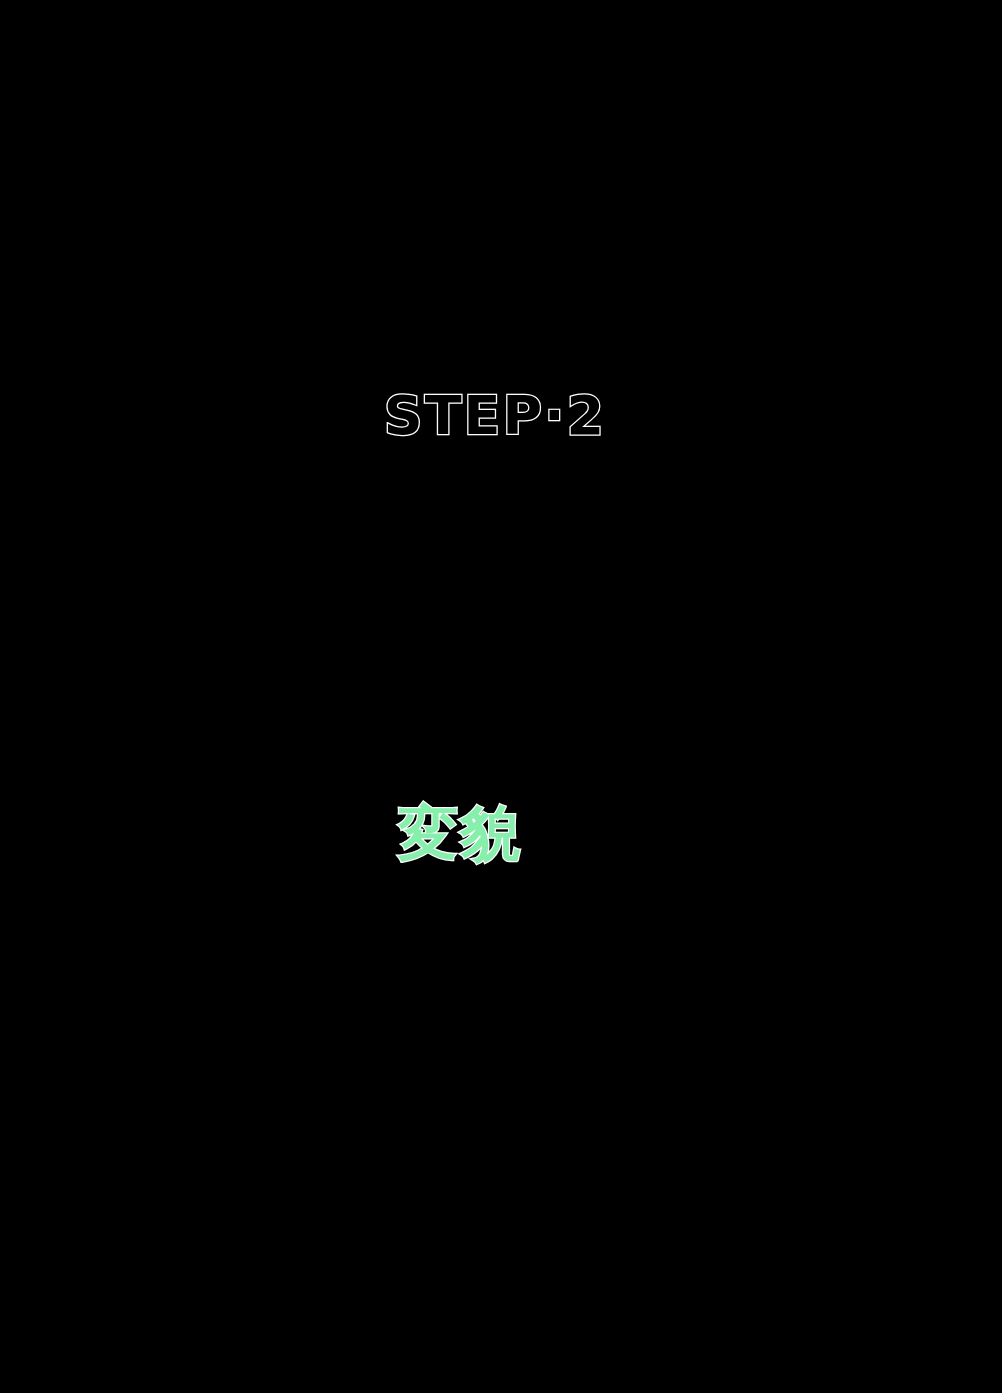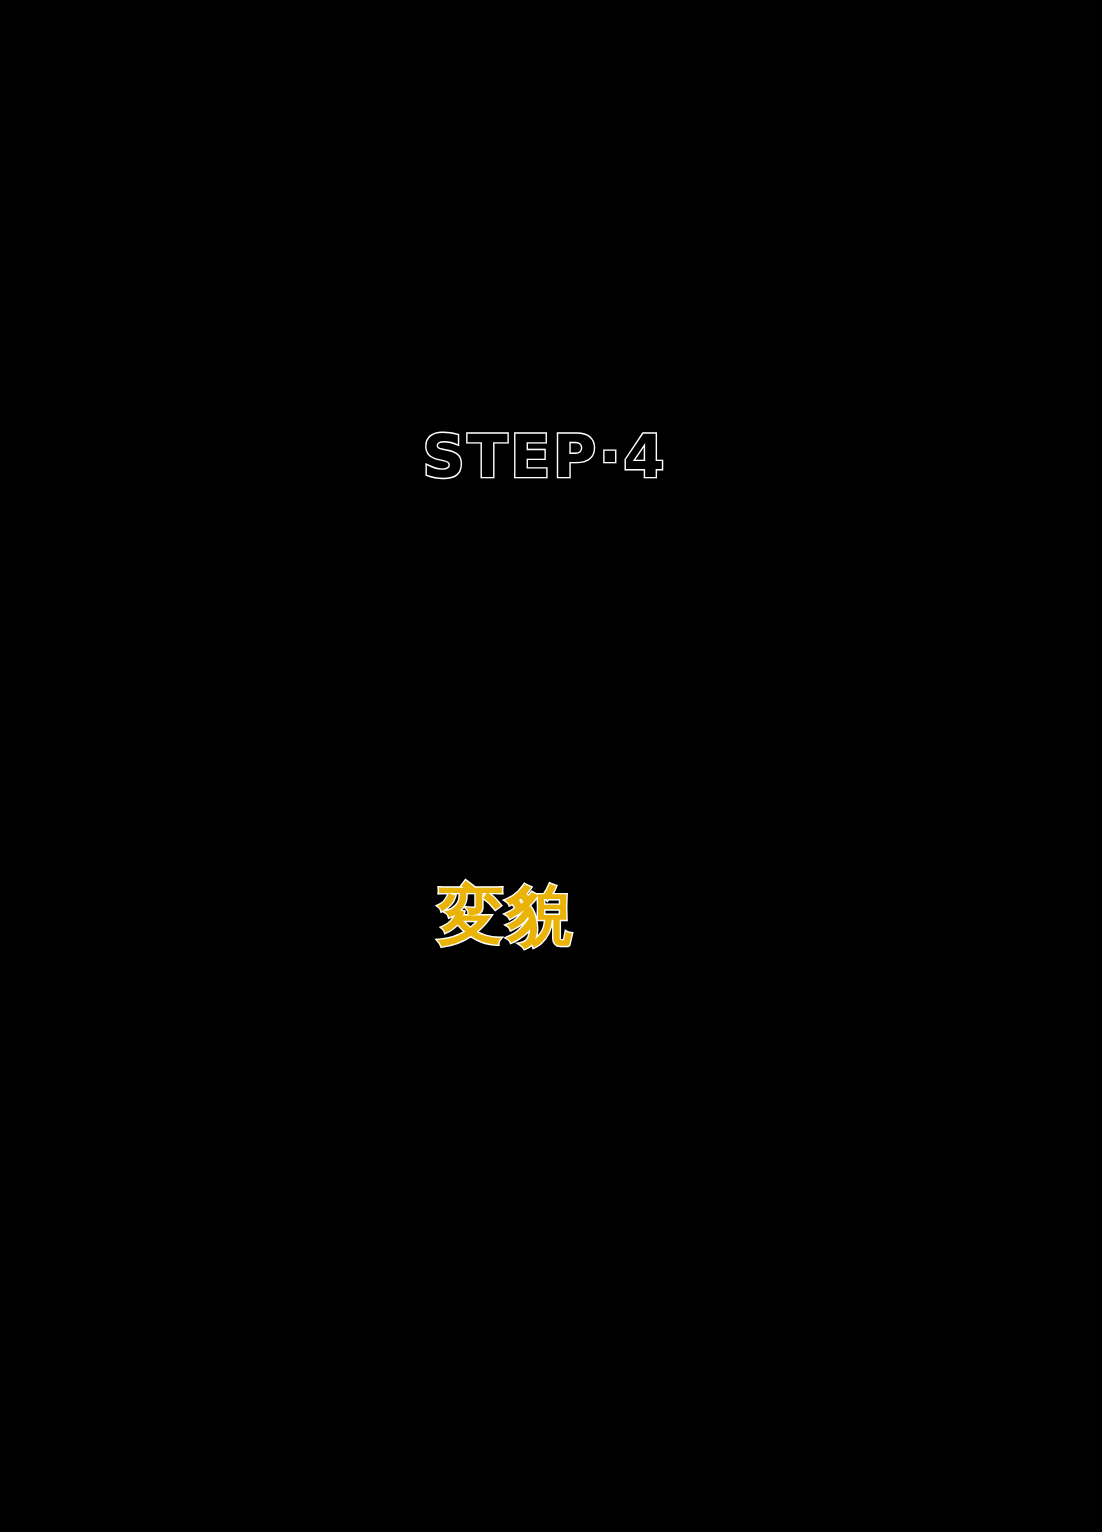--- a/index.html
+++ b/index.html
@@ -46,26 +46,26 @@
     left: 0;
     top: 800px;
     width: 1002px;
     text-align: center;
     padding-right: 82px;
     box-sizing: border-box;
     font-family: "DejaVu Sans", sans-serif;
     font-size: 60px;
     font-weight: 700;
     letter-spacing: 2px;
-    color: #eab308;
+    color: #86efac;
     -webkit-text-stroke: 2.5px #ffffff;
     paint-order: stroke fill;
     line-height: 1.1;
     white-space: pre;
   }
 </style>
 </head>
 <body>
 
 <div class="page">
-  <div class="step-title">STEP·4</div>
+  <div class="step-title">STEP·2</div>
   <div class="chapter-title">変貌</div>
 </div>
 
 </body></html>

